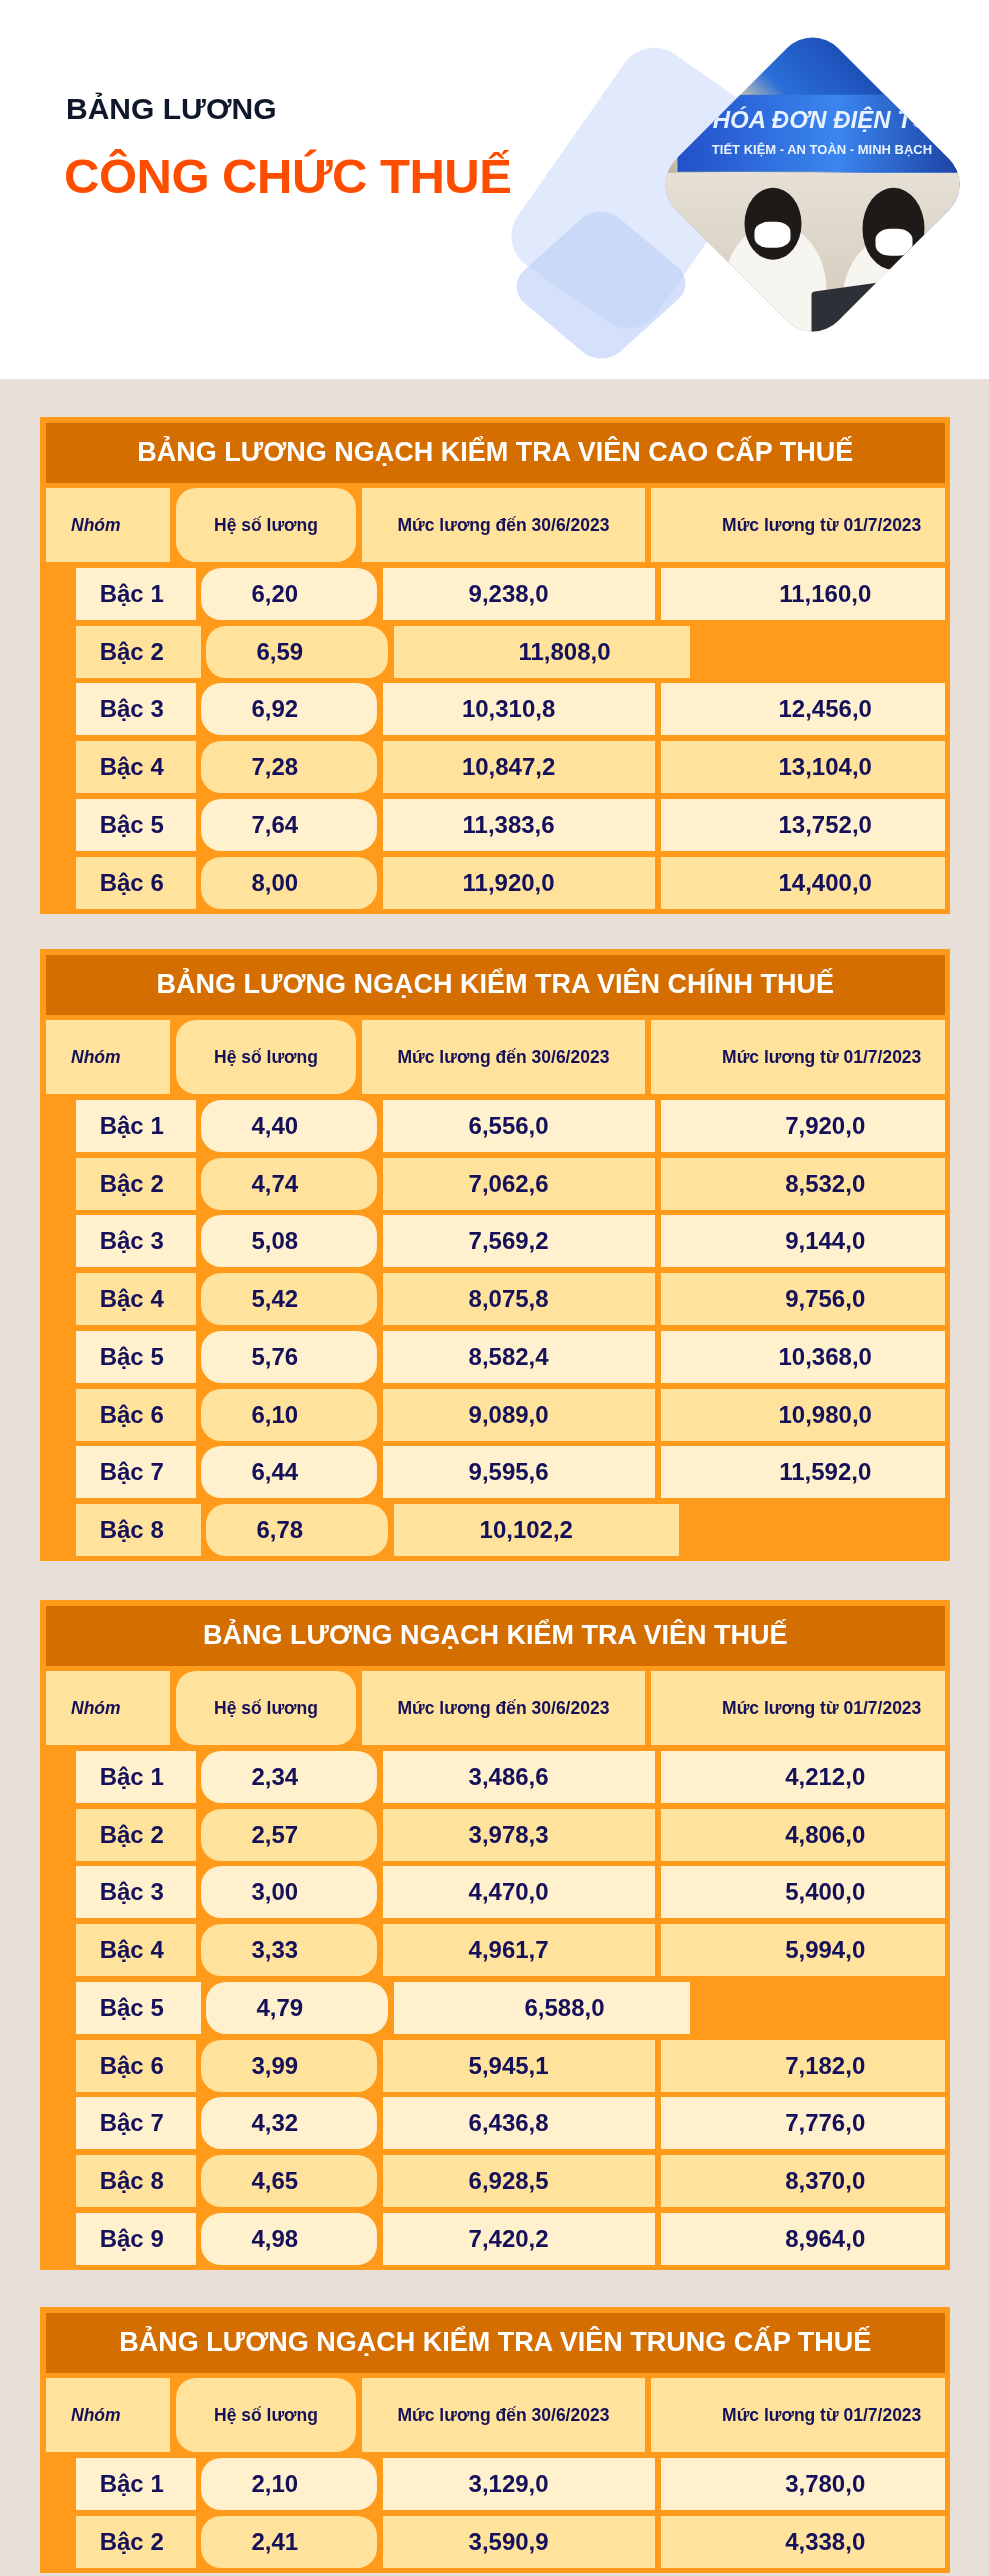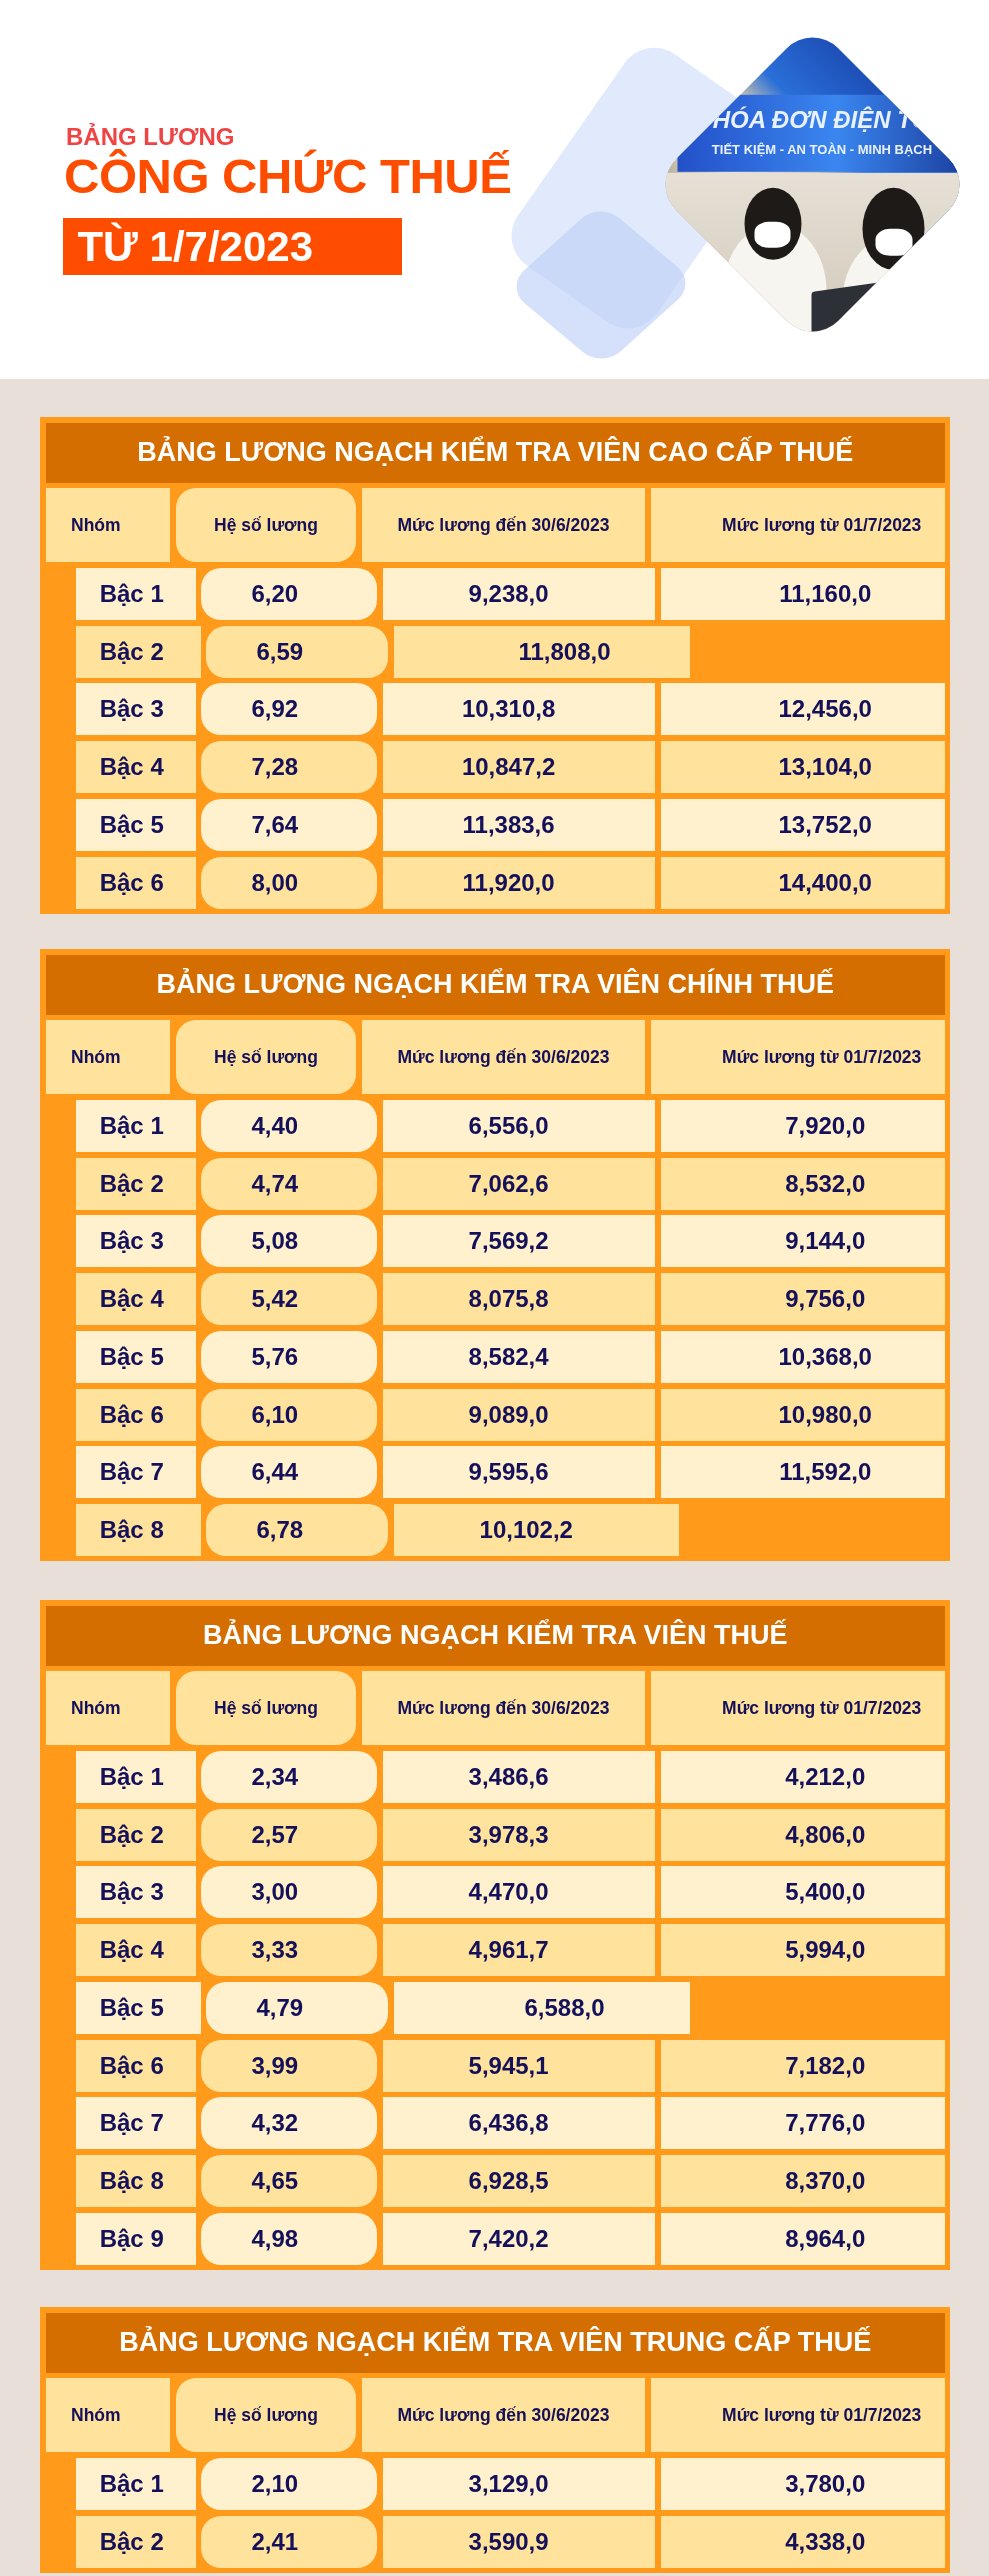--- a/index.html
+++ b/index.html
@@ -1,21 +1,21 @@
 <!DOCTYPE html>
 <html style="font-size:8.2px"><head>
 <meta charset="utf-8">
 <style>
   * { box-sizing: border-box; margin: 0; padding: 0; }
   html, body { width: 989px; height: 4108px; overflow: hidden; }
   body { position: relative; background: #E8E0D8; font-family: "Liberation Sans", "DejaVu Sans", sans-serif; }
 
   
   .hero { position: absolute; left: 0; top: 0; width: 989px; height: 379px; background: #FFFFFF; overflow: hidden; }
-  .hero-line1 { position: absolute; left: 66px; top: 125px; font-size: 24px; font-weight: 700; color: #ef4444; letter-spacing: 0px; line-height: 1; white-space: nowrap; }
+  .hero-line1 { position: absolute; left: 66px; top: 94px; font-size: 30px; font-weight: 700; color: #0f172a; letter-spacing: 0px; line-height: 1; white-space: nowrap; }
   .hero-line2 { position: absolute; left: 64px; top: 152px; font-size: 49px; font-weight: 700; color: #FF4D00; line-height: 1; white-space: nowrap; letter-spacing: -0.5px; }
   .hero-badge { position: absolute; left: 63px; top: 218px; width: 339px; height: 57px; background: #FF4D00; }
   .hero-badge-text { position: absolute; left: 14.4px; top: 8.2px; font-size: 42px; font-weight: 700; color: #FFFFFF; line-height: 1; white-space: nowrap; }
 
   .deco { position: absolute; border-radius: 31px; transform: rotate(45deg); }
   .deco-a { left: 556px; top: 59px; width: 170px; height: 258px; background: rgba(205,220,250,0.6); transform: rotate(35deg); border-radius: 36px; }
   .deco-b { left: 538px; top: 222px; width: 126px; height: 126px; background: rgba(190,208,248,0.65); border-radius: 25px; transform: rotate(40deg) skewX(-8deg); }
 
   .photo { position: absolute; left: 698px; top: 70px; width: 229px; height: 229px; transform: rotate(45deg); border-radius: 36px; overflow: hidden;
            background: linear-gradient(180deg, #1E4FB8 0%, #2A6FD8 30%, #C9C2B4 45%, #E9E4DA 70%, #A89C88 100%); }
@@ -36,21 +36,21 @@
   .tbl-title span { color: #FFFFFF; font-weight: 700; font-size: 27px; letter-spacing: 0px; white-space: nowrap; }
   .tbl-grid { margin-top: 5.7px; }
   .tbl-row { display: flex; gap: 5.7px; }
   .tbl-row + .tbl-row { margin-top: 5.7px; margin-left: 30px; }
   .cell { display: flex; align-items: center; justify-content: center; color: #14105A; font-weight: 700; white-space: nowrap; }
   .c1 { width: 125px; justify-content: flex-start; padding-left: 0px; }
   .c2 { width: 182px; border-radius: 20px; }
   .c3 { width: 285px; }
   .c4 { width: 296px; padding-left: 48px; }
   .hdr .cell { height: 74px; background: #FFE29B; font-size: 17.5px; }
-  .hdr .c1 { justify-content: center; padding-right: 24px; }
+  .hdr .c1 { justify-content: center; padding-right: 24px; font-style: italic; }
   .row .cell { height: 52px; font-size: 24px; }
   .row.odd .cell { background: #FFF1CD; }
   .row.even .cell { background: #FFE29B; }
   .row .c1 { padding-left: 24px; justify-content: flex-start; }
   .row .c2 { justify-content: flex-start; padding-left: 50px; }
   .row .c3 { padding-right: 20.6px; }
   .row .c4 { padding-right: 3.1px; }
 </style>
 </head>
 <body>
@@ -70,23 +70,20 @@
       <div class="mask" style="left:108px;top:204px;width:36px;height:26px;"></div>
       <div class="person" style="left:196px;top:216px;width:113px;height:134px;"></div>
       <div class="person-head" style="left:216px;top:170px;width:62px;height:82px;"></div>
       <div class="mask" style="left:229px;top:211px;width:37px;height:27px;"></div>
       <div class="laptop" style="left:165px;top:268px;width:88px;height:62px;transform:skewY(-8deg);"></div>
     </div>
   </div>
 
   <div class="hero-line1">BẢNG LƯƠNG</div>
   <div class="hero-line2">CÔNG CHỨC THUẾ</div>
-  <div class="hero-badge">
-    <div class="hero-badge-text">TỪ 1/7/2023</div>
-  </div>
 </div>
 
 <div class="tbl" style="top:417px;">
     <div class="tbl-title">
       <span>BẢNG LƯƠNG NGẠCH KIỂM TRA VIÊN CAO CẤP THUẾ</span>
     </div>
     <div class="tbl-grid">
       <div class="tbl-row hdr">
         <div class="cell c1">Nhóm</div>
         <div class="cell c2">Hệ số lương</div>

